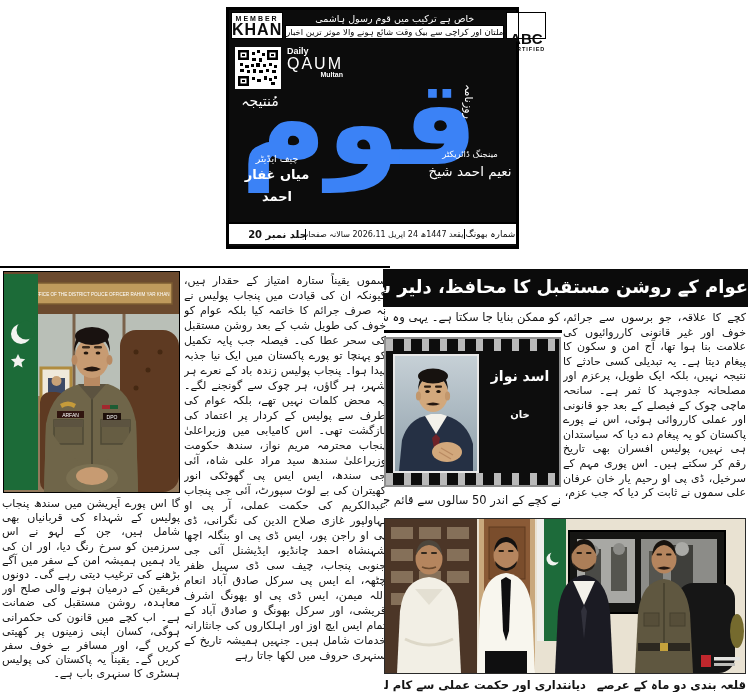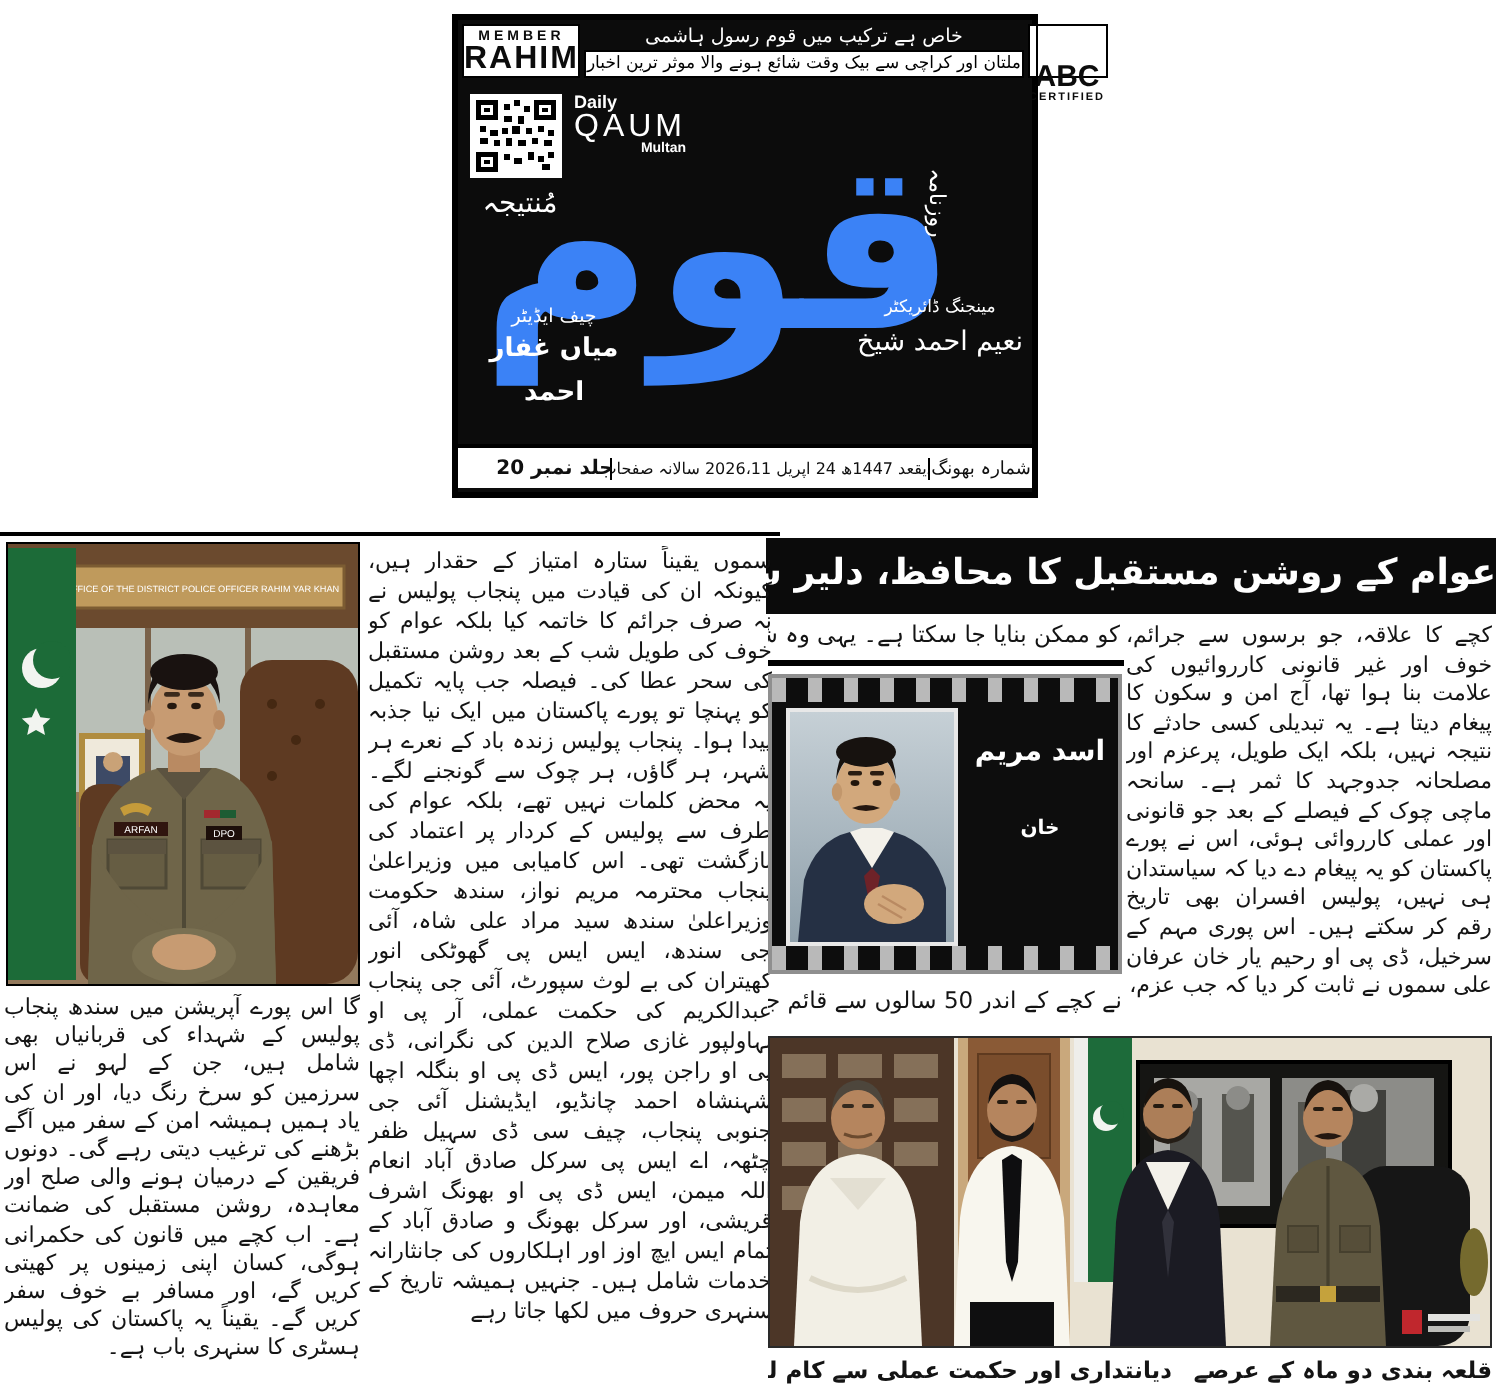--- a/index.html
+++ b/index.html
@@ -90,21 +90,21 @@
 </style>
 </head>
 <body>
 
 <div id="page">
 
   <div id="masthead">
     <div id="mh-top">
       <div id="member-badge" class="mh-whitebox latin">
         <div class="l1">MEMBER</div>
-        <div class="l2">RAHIM</div>
+        <div class="l2">KHAN</div>
       </div>
       <div id="mh-slogans">
         <div id="slogan-top" class="urdu">خاص ہے ترکیب میں قوم رسول ہاشمی</div>
         <div id="slogan-bottom" class="urdu">ملتان اور کراچی سے بیک وقت شائع ہونے والا موثر ترین اخبار</div>
       </div>
       <div id="abc-badge" class="mh-whitebox latin">
         <div class="l1">ABC</div>
         <div class="l2">CERTIFIED</div>
       </div>
     </div>
@@ -283,21 +283,21 @@
         <path d="M23 34 Q24 15 38 14 Q52 15 53 34 Q49 20 38 19 Q27 20 23 34 Z" fill="#17120f"></path>
         <ellipse cx="38" cy="20" rx="15" ry="7.5" fill="#17120f"></ellipse>
         <rect x="29" y="29.5" width="7" height="2.2" rx="1" fill="#2a1d12"></rect>
         <rect x="40" y="29.5" width="7" height="2.2" rx="1" fill="#2a1d12"></rect>
         <ellipse cx="32.5" cy="35.5" rx="2.2" ry="1.5" fill="#20150c"></ellipse>
         <ellipse cx="43.5" cy="35.5" rx="2.2" ry="1.5" fill="#20150c"></ellipse>
         <path d="M31 48 Q38 45 45 48 Q38 51 31 48 Z" fill="#241710"></path>
       </svg>
     </div>
     <div id="portrait-name" class="urdu">
-      <div class="n1">اسد مریم</div>
+      <div class="n1">اسد نواز</div>
       <div class="n2">خان</div>
     </div>
   </div>
 
   <div id="below-portrait-line" class="oneline urdu">نے کچے کے اندر 50 سالوں سے قائم جرائم کی یہ</div>
 
   <div id="group-photo">
     <svg width="360" height="154" viewBox="0 0 360 154">
       <rect width="360" height="154" fill="#e9e2d2"></rect>
 

